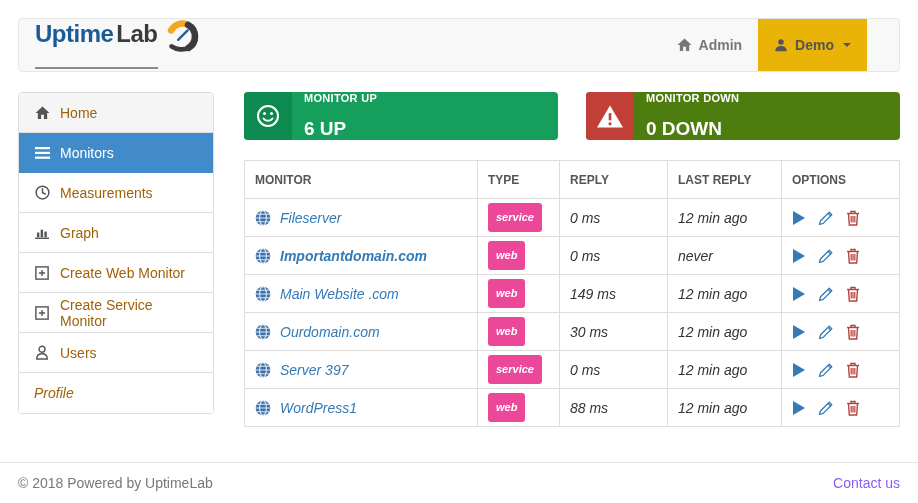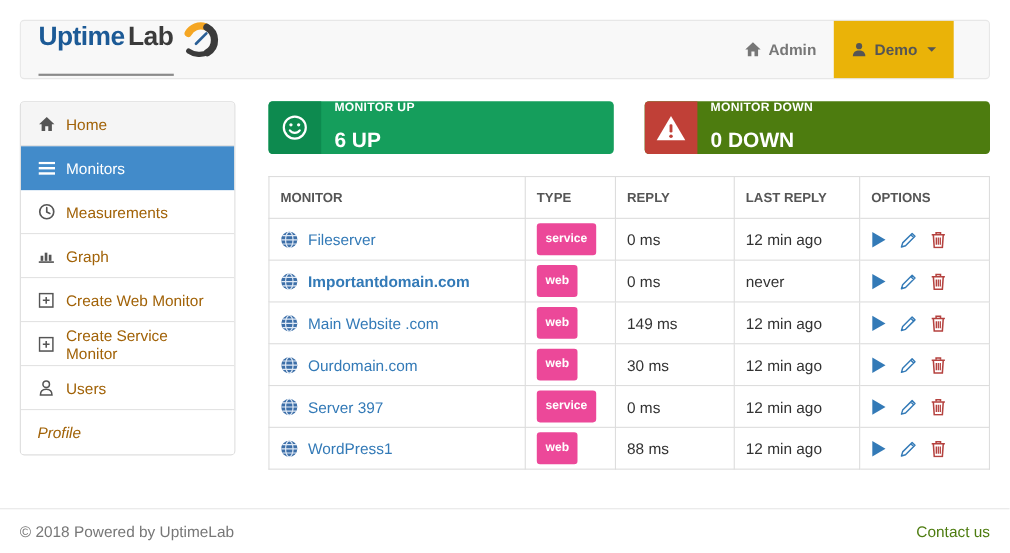--- a/index.html
+++ b/index.html
@@ -46,40 +46,40 @@
   .card { flex:1; height:48px; border-radius:4px; display:flex; overflow:hidden; color:#fff; }
   .card-icon { width:48px; display:flex; align-items:center; justify-content:center; flex:0 0 48px; }
   .card-body { display:flex; flex-direction:column; justify-content:space-between; padding-left:12px; }
   .card-label { font-size:11px; font-weight:bold; letter-spacing:0.3px; }
   .card-value { font-size:19px; font-weight:bold; line-height:1.1; }
 
   
   table.monitors { width:100%; border-collapse:collapse; table-layout:fixed; background:#fff; border:1px solid #ddd; }
   table.monitors th, table.monitors td { border:1px solid #ddd; padding:0 10px; height:38px; vertical-align:middle; text-align:left; }
   table.monitors th { font-size:12px; color:#555; font-weight:bold; }
-  table.monitors td { font-size:14px; color:#333; }
+  table.monitors td { font-size:14px; color:#333;font-style:italic; }
   col.c-monitor { width:233px; } col.c-type { width:82px; } col.c-reply { width:108px; }
   col.c-last { width:114px; } col.c-options { width:118px; }
   .mon-cell { display:flex; align-items:center; gap:9px; }
   a.mon-link { color:#337ab7; text-decoration:none; cursor:pointer; }
   tr.bold a.mon-link { font-weight:bold; }
   .badge {
     display:inline-block; background:#ec4899; color:#fff; font-size:11px; font-weight:bold;
     padding:9px 8px; border-radius:3px; line-height:1;
   }
   .opts { display:flex; align-items:center; gap:12px; }
   .opt-btn { display:inline-flex; cursor:pointer; }
 
   
   .footer {
     position:absolute; left:0; bottom:0; width:918px; height:41px;
     border-top:1px solid #e7e7e7; display:flex; align-items:center; justify-content:space-between;
     padding:0 18px; color:#777; font-size:14px;
   }
-  .footer a { color:#4d7c0f; text-decoration:none; cursor:pointer; }
+  .footer a { color:#8b5cf6; text-decoration:none; cursor:pointer; }
 </style>
 </head>
 <body>
 
 <div class="page">
 
   <div class="navbar">
     <div class="brand">
       <span class="brand-text"><span class="brand-up">Uptime</span><span class="brand-lab">Lab</span></span>
       <span class="brand-gauge">

